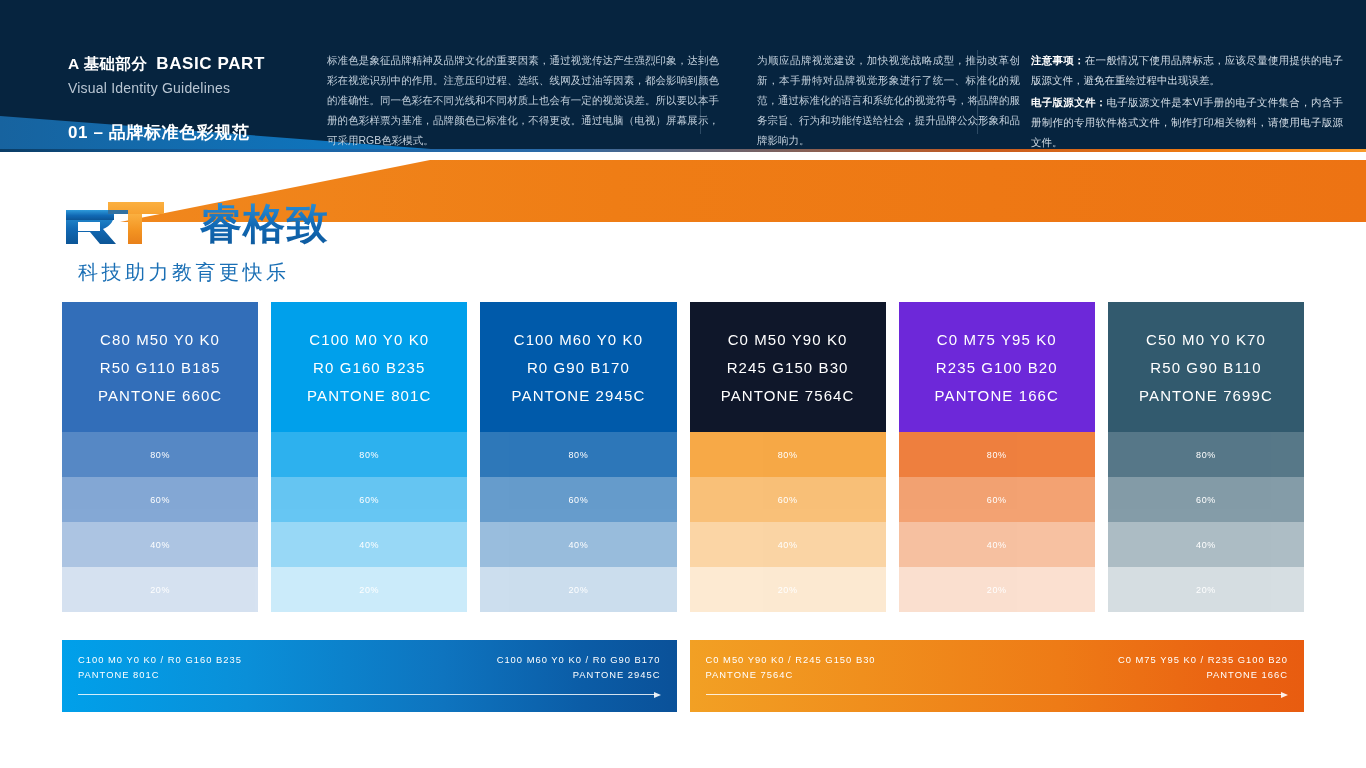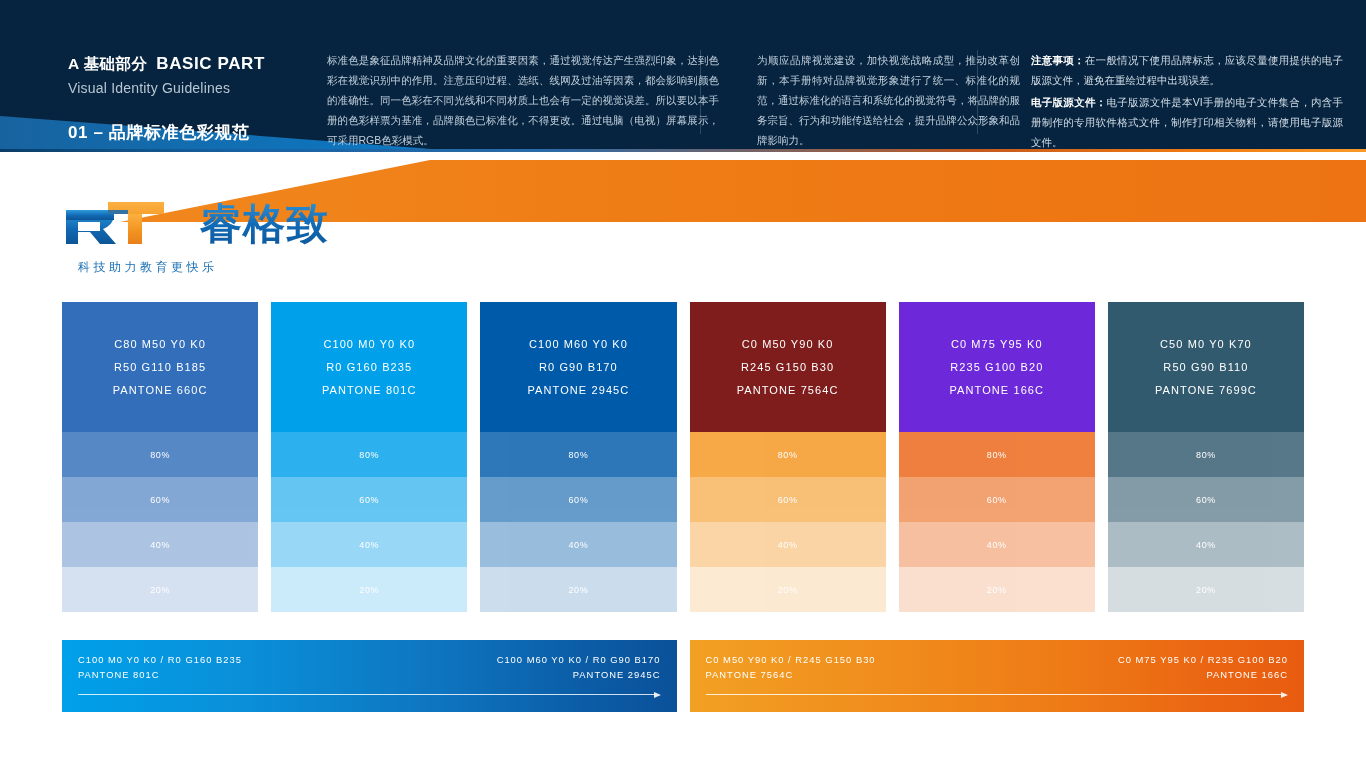--- a/index.html
+++ b/index.html
@@ -67,37 +67,37 @@
   .logo-row { display:flex; align-items:flex-end;gap:20px; }
   .rt-mark { position:relative; width:106px; height:46px; }
   .logo-cn {
     margin-left:10px; font-size:42px; font-weight:bold; letter-spacing:1px;
     color:#1168b3; line-height:44px;
     font-family:"DejaVu Sans","Liberation Sans",sans-serif;
     background:linear-gradient(180deg,#2b8fd6 0%,#1168b3 55%,#0d5a9e 100%);
     -webkit-background-clip:text; background-clip:text; color:transparent;
   }
   .tagline {
-    margin-top:13px; margin-left:14px; font-size:12px; color:#1a6fb5;
+    margin-top:13px; margin-left:14px; font-size:20px; color:#1a6fb5;
     letter-spacing:3.5px; font-weight:500;
     font-family:"DejaVu Sans","Liberation Sans",sans-serif;
   }
 
   
   .swatches {
     position:absolute; left:62px; top:302px; width:1242px;
     display:flex; gap:13px;
   }
   .col { width:198px; }
   .col .main {
     height:130px; display:flex; flex-direction:column; align-items:center;
     justify-content:center; gap:11px;
   }
   .col .main span {
-    color:#ffffff; font-size:11px; letter-spacing:1.1px; white-space:nowrap;
+    color:#ffffff; font-size:15px; letter-spacing:1.1px; white-space:nowrap;
   }
   .tint {
     height:45px; display:flex; align-items:center; justify-content:center;
     color:#ffffff; font-size:9px; letter-spacing:.6px;
   }
 
   
   .bars {
     position:absolute; left:62px; top:640px; width:1242px;
     display:flex; gap:13px;
@@ -244,21 +244,21 @@
           <span>60%</span>
         </div>
         <div class="tint" style="background: rgb(0, 90, 170); opacity: 0.4;">
           <span>40%</span>
         </div>
         <div class="tint" style="background: rgb(0, 90, 170); opacity: 0.2;">
           <span>20%</span>
         </div>
       </div>
       <div class="col">
-        <div class="main" style="background: #7f1d1d; align-items: center;">
+        <div class="main" style="background: #0f172a; align-items: center;">
           <span>C0  M50  Y90  K0</span>
           <span>R245  G150  B30</span>
           <span>PANTONE 7564C</span>
         </div>
         <div class="tint" style="background: rgb(245, 150, 30); opacity: 0.82;">
           <span>80%</span>
         </div>
         <div class="tint" style="background: rgb(245, 150, 30); opacity: 0.6;">
           <span>60%</span>
         </div>

